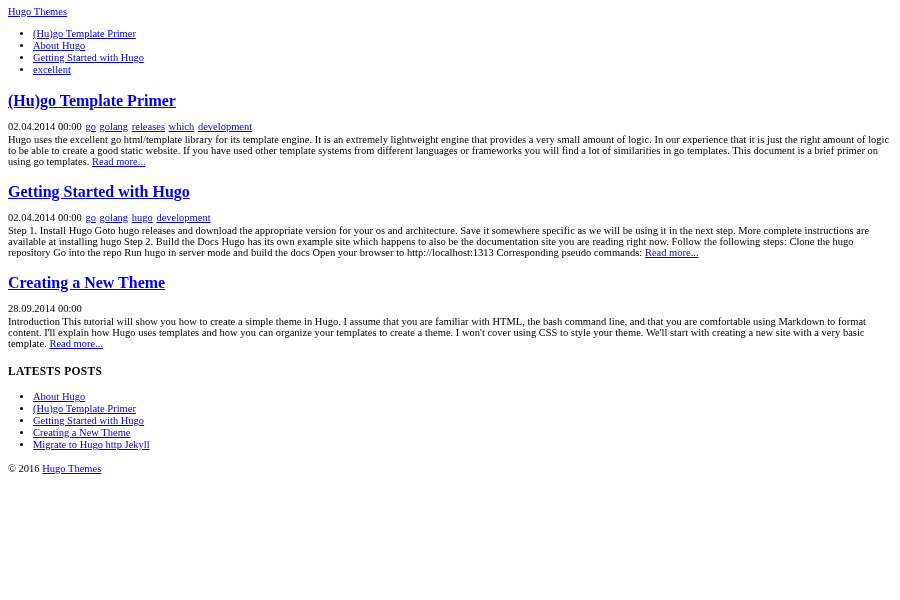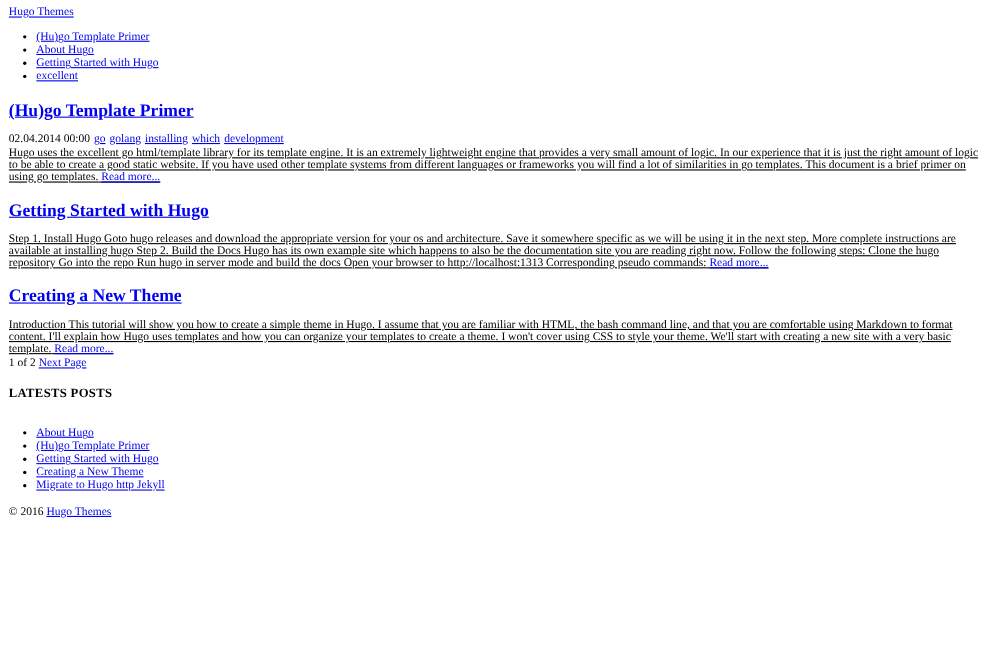--- a/index.html
+++ b/index.html
@@ -22,26 +22,26 @@
   ul.link-list li { line-height: 12px; }
   h2.post-title {
     font-size: 16px;
     line-height: 17px;
     margin: 16px 0 12px 0;
     font-weight: bold;
   }
   h2.post-title a { font-weight: bold; }
   .post-meta { line-height: 11px; margin: 0; }
   .post-meta .tag { margin-left: 1px; font-family: Liberation Serif, serif; }
-  .post-summary { margin: 2px 0 0 0; line-height: 11px; text-decoration: underline; }
+  .post-summary { margin: 2px 0 0 0; line-height: 11px; }
   .pagination { margin: 2px 0 0 0; line-height: 11px; }
   h4.latest-heading {
     font-size: 11.5px;
     line-height: 13px;
-    margin: 16px 0 23px 0;
+    margin: 16px 0 13px 0;
     font-weight: bold;
     letter-spacing: 0.3px;
   }
   .site-footer { margin-top: 12px; line-height: 11px; }
 </style>
 </head>
 <body>
 
 <header>
   <a class="site-title" href="#">Hugo Themes</a>
@@ -62,41 +62,45 @@
   </ul>
 </header>
 
 <main>
 
   <article>
     <h2 class="post-title"><a href="#">(Hu)go Template Primer</a></h2>
     <div class="post-meta"><span>02.04.2014 00:00</span>
       <a class="tag" href="#">go</a>
       <a class="tag" href="#">golang</a>
-      <a class="tag" href="#">installing</a>
+      <a class="tag" href="#">releases</a>
       <a class="tag" href="#">which</a>
       <a class="tag" href="#">development</a></div>
     <div class="post-summary"><span>Hugo uses the excellent go html/template library for its template engine. It is an extremely lightweight engine that provides a very small amount of logic. In our experience that it is just the right amount of logic to be able to create a good static website. If you have used other template systems from different languages or frameworks you will find a lot of similarities in go templates. This document is a brief primer on using go templates.</span>
       <a href="#">Read more...</a></div>
   </article>
 
   <article>
     <h2 class="post-title"><a href="#">Getting Started with Hugo</a></h2>
+    <div class="post-meta"><span>02.04.2014 00:00</span>
+      <a class="tag" href="#">go</a>
+      <a class="tag" href="#">golang</a>
+      <a class="tag" href="#">hugo</a>
+      <a class="tag" href="#">development</a></div>
     <div class="post-summary"><span>Step 1. Install Hugo Goto hugo releases and download the appropriate version for your os and architecture. Save it somewhere specific as we will be using it in the next step. More complete instructions are available at installing hugo Step 2. Build the Docs Hugo has its own example site which happens to also be the documentation site you are reading right now. Follow the following steps: Clone the hugo repository Go into the repo Run hugo in server mode and build the docs Open your browser to http://localhost:1313 Corresponding pseudo commands:</span>
       <a href="#">Read more...</a></div>
   </article>
 
   <article>
     <h2 class="post-title"><a href="#">Creating a New Theme</a></h2>
+    <div class="post-meta"><span>28.09.2014 00:00</span></div>
     <div class="post-summary"><span>Introduction This tutorial will show you how to create a simple theme in Hugo. I assume that you are familiar with HTML, the bash command line, and that you are comfortable using Markdown to format content. I'll explain how Hugo uses templates and how you can organize your templates to create a theme. I won't cover using CSS to style your theme. We'll start with creating a new site with a very basic template.</span>
       <a href="#">Read more...</a></div>
   </article>
 
-  <div class="pagination"><span>1 of 2</span>
-    <a href="#">Next Page</a></div>
 
 </main>
 
 <section>
   <h4 class="latest-heading">LATESTS POSTS</h4>
 
   <ul class="link-list">
     <li>
       <a href="#">About Hugo</a>
     </li>

